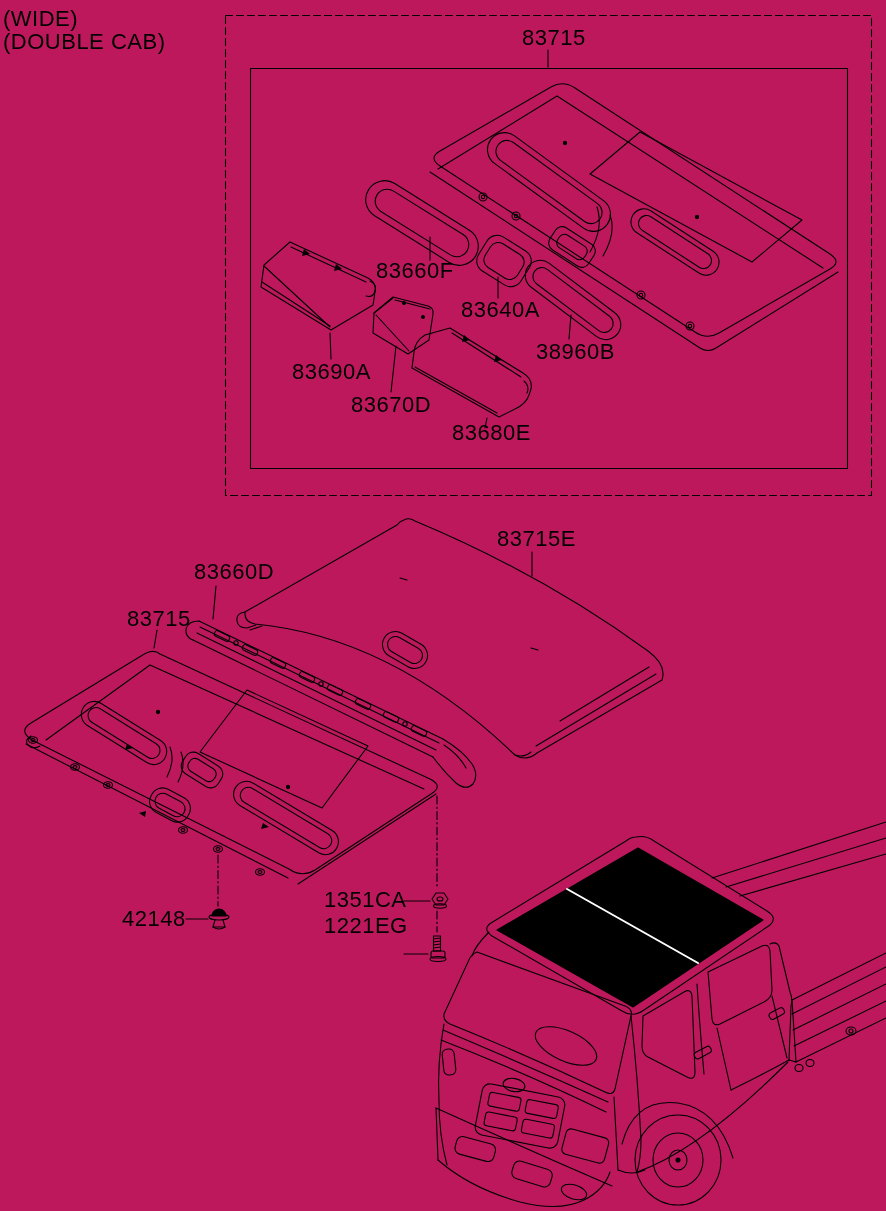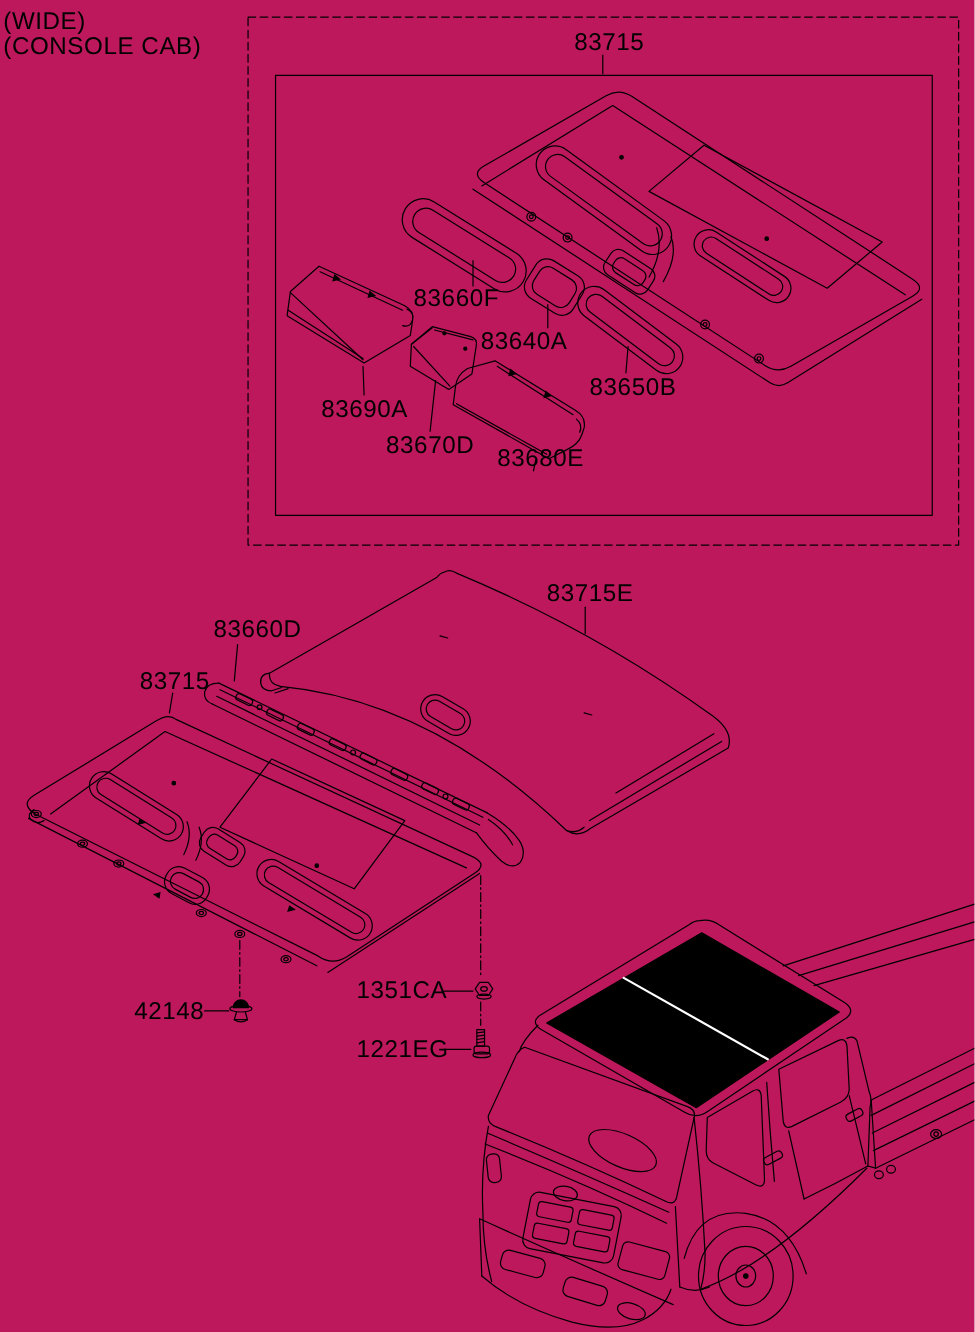--- a/index.html
+++ b/index.html
@@ -317,31 +317,31 @@
         <ellipse cx="799" cy="1068" rx="4" ry="3.5"></ellipse>
         <ellipse cx="810" cy="1063" rx="4" ry="3.5"></ellipse>
         <ellipse cx="851" cy="1031" rx="5" ry="4"></ellipse>
         <circle cx="851" cy="1031" r="2"></circle>
         <path d="M789,1060 L796,1062"></path>
       </g>
     </g>
   </svg>
 
   <div class="lbl" style="left:3px;top:8px">(WIDE)</div>
-  <div class="lbl" style="left:3px;top:31px">(CONSOLE CAB)</div>
+  <div class="lbl" style="left:3px;top:31px">(DOUBLE CAB)</div>
 
   <div class="lbl" style="left:522px;top:27px">83715</div>
 
   <div class="lbl" style="left:376px;top:260px">83660F</div>
-  <div class="lbl" style="left:437px;top:299px">83640A</div>
-  <div class="lbl" style="left:536px;top:341px">83650B</div>
+  <div class="lbl" style="left:461px;top:299px">83640A</div>
+  <div class="lbl" style="left:536px;top:341px">38960B</div>
   <div class="lbl" style="left:292px;top:361px">83690A</div>
   <div class="lbl" style="left:351px;top:394px">83670D</div>
-  <div class="lbl" style="left:452px;top:406px">83680E</div>
+  <div class="lbl" style="left:452px;top:422px">83680E</div>
 
   <div class="lbl" style="left:497px;top:528px">83715E</div>
   <div class="lbl" style="left:194px;top:561px">83660D</div>
   <div class="lbl" style="left:127px;top:608px">83715</div>
   <div class="lbl" style="left:122px;top:908px">42148</div>
   <div class="lbl" style="left:324px;top:889px">1351CA</div>
-  <div class="lbl" style="left:324px;top:943px">1221EG</div>
+  <div class="lbl" style="left:324px;top:915px">1221EG</div>
 
 </div>
 
 </body></html>

